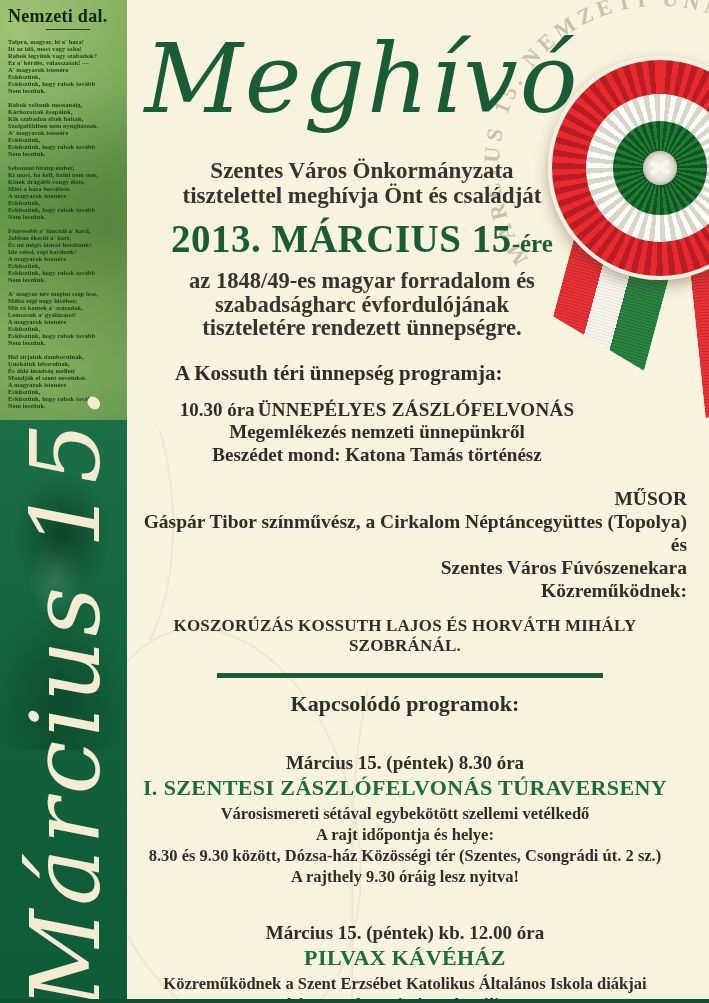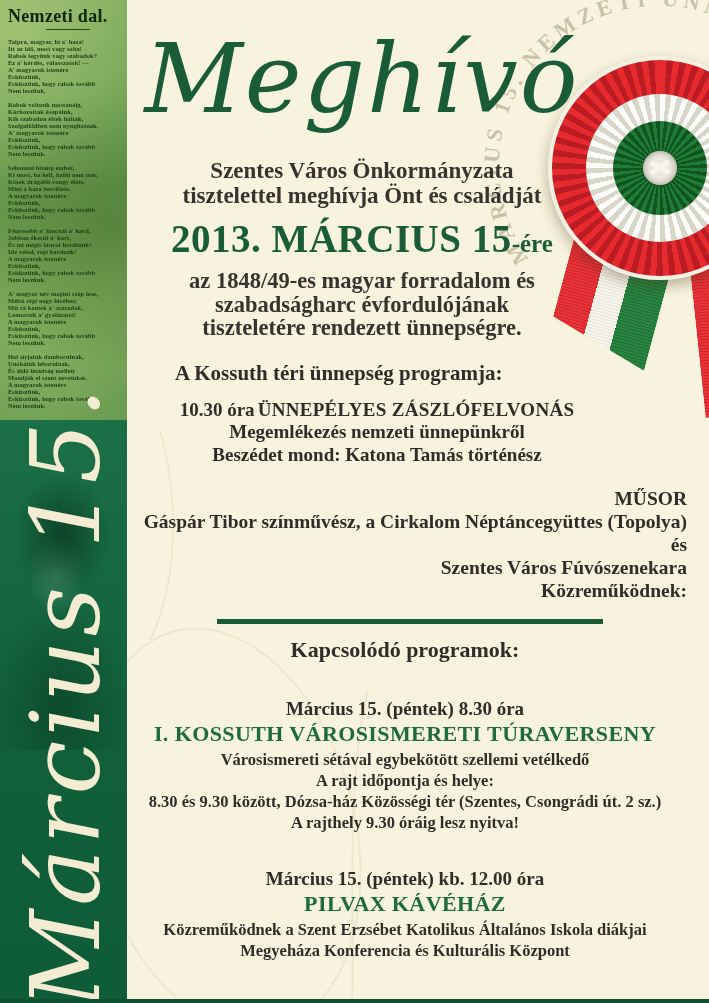--- a/index.html
+++ b/index.html
@@ -157,30 +157,31 @@
       <div><span>10.30 óra</span><span class="flag-title">ÜNNEPÉLYES ZÁSZLÓFELVONÁS</span></div>
       <div>Megemlékezés nemzeti ünnepünkről<br>Beszédet mond: Katona Tamás történész</div>
     </div>
 
     <div class="musor">
       <div>MŰSOR</div>
       <div>Gáspár Tibor színművész, a Cirkalom Néptáncegyüttes (Topolya) és<br>Szentes Város Fúvószenekara</div>
       <div>Közreműködnek:</div>
     </div>
 
+    <div class="wreath">KOSZORÚZÁS KOSSUTH LAJOS ÉS HORVÁTH MIHÁLY SZOBRÁNÁL.</div>
 
     <div class="divider"></div>
 
     <div class="related-header">Kapcsolódó programok:</div>
 
     <div>
 
         <div class="event">
           <div class="event-when">Március 15. (péntek) 8.30 óra</div>
-          <div class="event-title">I. KOSSUTH VÁROSISMERETI TÚRAVERSENY</div>
+          <div class="event-title">I. SZENTESI ZÁSZLÓFELVONÁS TÚRAVERSENY</div>
           <div class="event-lines">Városismereti sétával egybekötött szellemi vetélkedő<br>A rajt időpontja és helye:<br>8.30 és 9.30 között, Dózsa-ház Közösségi tér (Szentes, Csongrádi út. 2 sz.)<br>A rajthely 9.30 óráig lesz nyitva!</div>
         </div>
 
         <div class="event">
           <div class="event-when">Március 15. (péntek) kb. 12.00 óra</div>
           <div class="event-title">PILVAX KÁVÉHÁZ</div>
           <div class="event-lines">Közreműködnek a Szent Erzsébet Katolikus Általános Iskola diákjai<br>Megyeháza Konferencia és Kulturális Központ</div>
         </div>
 
         <div class="event">

